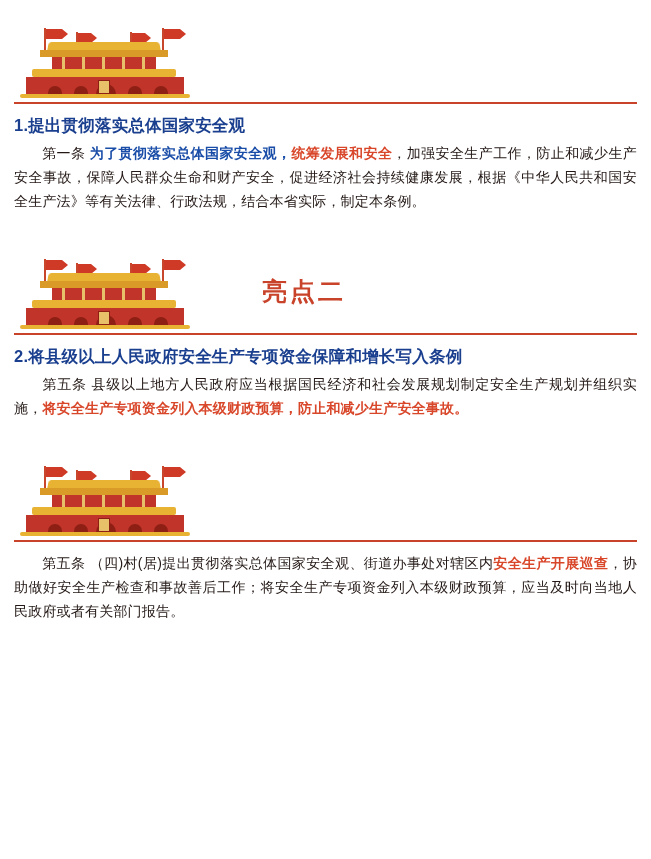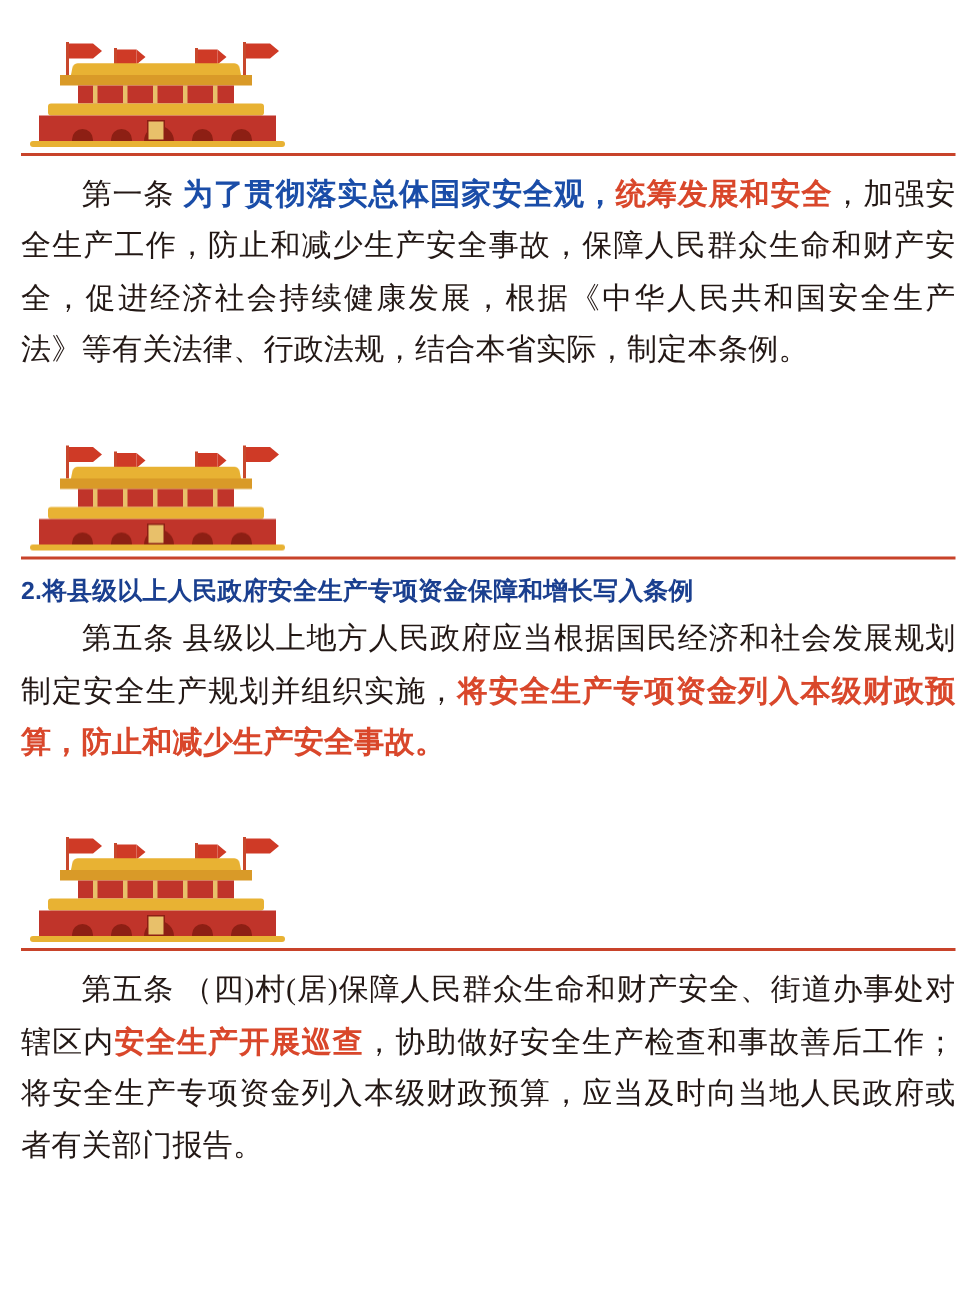--- a/index.html
+++ b/index.html
@@ -166,26 +166,25 @@
   .item-heading {
     font-size: 16.5px;
     font-weight: bold;
     color: #1a3f8f;
     line-height: 1.5;
     margin-bottom: 3px;
     letter-spacing: 0.2px;
   }
 
   .body-text {
-    font-size: 20px;
+    font-size: 14px;
     line-height: 1.72;
     color: #231815;
     text-align: justify;
     letter-spacing: 0.2px;
-    font-family: Liberation Serif, serif;
   }
   .body-text .indent {
     display: inline-block;
     width: 2em;
   }
   .b-blue {
     color: #1a4da8;
     font-weight: bold;
   }
   .b-red {
@@ -231,20 +230,21 @@
           <div class="arch" style="left:48px;"></div>
           <div class="arch big" style="left:70px;"></div>
           <div class="arch" style="left:102px;"></div>
           <div class="arch" style="left:128px;"></div>
         </div>
         <div class="portrait"></div>
         <div class="ledge"></div>
       </div>
     </div>
     <div class="rule"></div>
+    <div class="item-heading">1.提出贯彻落实总体国家安全观</div>
     <div class="body-text">
       <span class="indent"></span><span class="b-black">第一条 </span><span class="b-blue">为了贯彻落实总体国家安全观，</span><span class="b-red">统筹发展和安全</span><span class="b-black">，加强安全生产工作，防止和减少生产安全事故，保障人民群众生命和财产安全，促进经济社会持续健康发展，根据《中华人民共和国安全生产法》等有关法律、行政法规，结合本省实际，制定本条例。</span>
     </div>
   </div>
 
   <div class="section sec-gap-2">
     <div class="section-header">
       <div class="gate">
         <div class="flagpole" style="left:26px; top:0px; height:22px;"></div>
         <div class="flag" style="left:28px; top:1px; width:16px;"></div>
@@ -267,20 +267,21 @@
         <div class="base">
           <div class="arch" style="left:22px;"></div>
           <div class="arch" style="left:48px;"></div>
           <div class="arch big" style="left:70px;"></div>
           <div class="arch" style="left:102px;"></div>
           <div class="arch" style="left:128px;"></div>
         </div>
         <div class="portrait"></div>
         <div class="ledge"></div>
       </div>
+      <div class="highlight-title">亮点二</div>
     </div>
     <div class="rule"></div>
     <div class="item-heading">2.将县级以上人民政府安全生产专项资金保障和增长写入条例</div>
     <div class="body-text">
       <span class="indent"></span><span class="b-black">第五条 </span><span class="b-black">县级以上地方人民政府应当根据国民经济和社会发展规划制定安全生产规划并组织实施，</span><span class="b-red">将安全生产专项资金列入本级财政预算，防止和减少生产安全事故。</span>
     </div>
   </div>
 
   <div class="section sec-gap-3">
     <div class="section-header">
@@ -309,17 +310,17 @@
           <div class="arch big" style="left:70px;"></div>
           <div class="arch" style="left:102px;"></div>
           <div class="arch" style="left:128px;"></div>
         </div>
         <div class="portrait"></div>
         <div class="ledge"></div>
       </div>
     </div>
     <div class="rule"></div>
     <div class="body-text">
-      <span class="indent"></span><span class="b-black">第五条 （四)村(居)保障人民群众生命和财产安全、街道办事处对辖区内</span><span class="b-red">安全生产开展巡查</span><span class="b-black">，协助做好安全生产检查和事故善后工作；将安全生产专项资金列入本级财政预算，应当及时向当地人民政府或者有关部门报告。</span>
+      <span class="indent"></span><span class="b-black">第五条 （四)村(居)提出贯彻落实总体国家安全观、街道办事处对辖区内</span><span class="b-red">安全生产开展巡查</span><span class="b-black">，协助做好安全生产检查和事故善后工作；将安全生产专项资金列入本级财政预算，应当及时向当地人民政府或者有关部门报告。</span>
     </div>
   </div>
 
 </div>
 
 </body></html>

